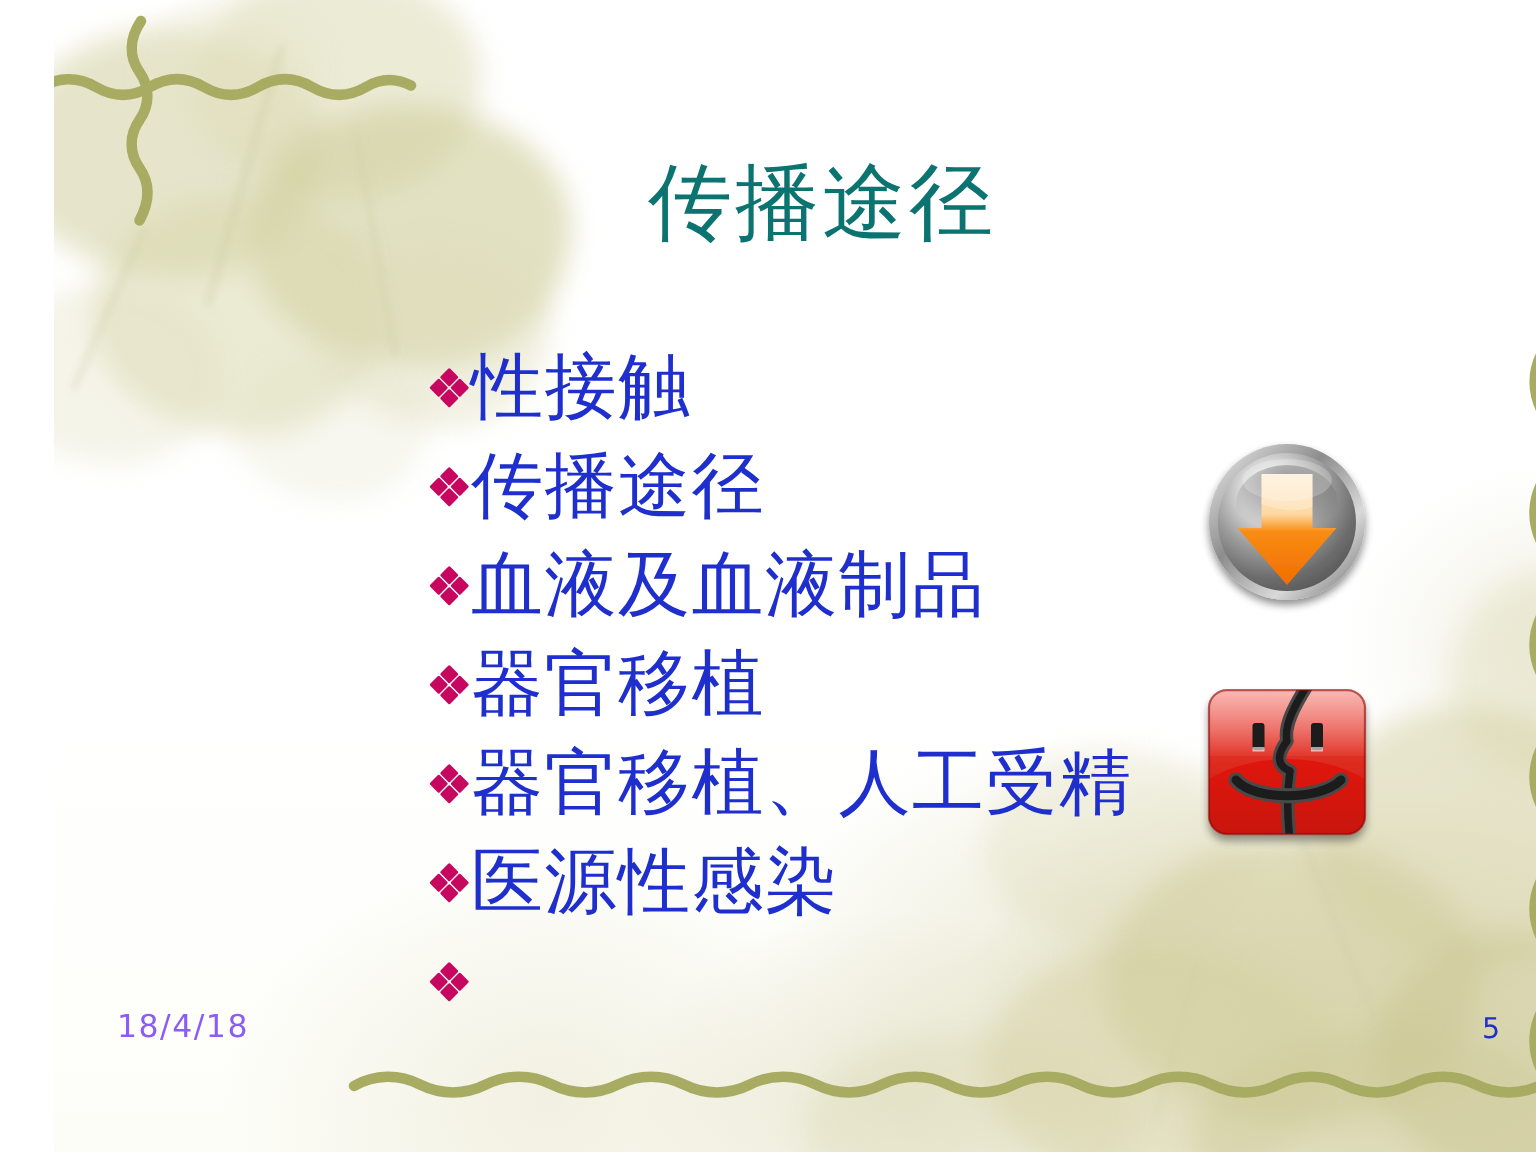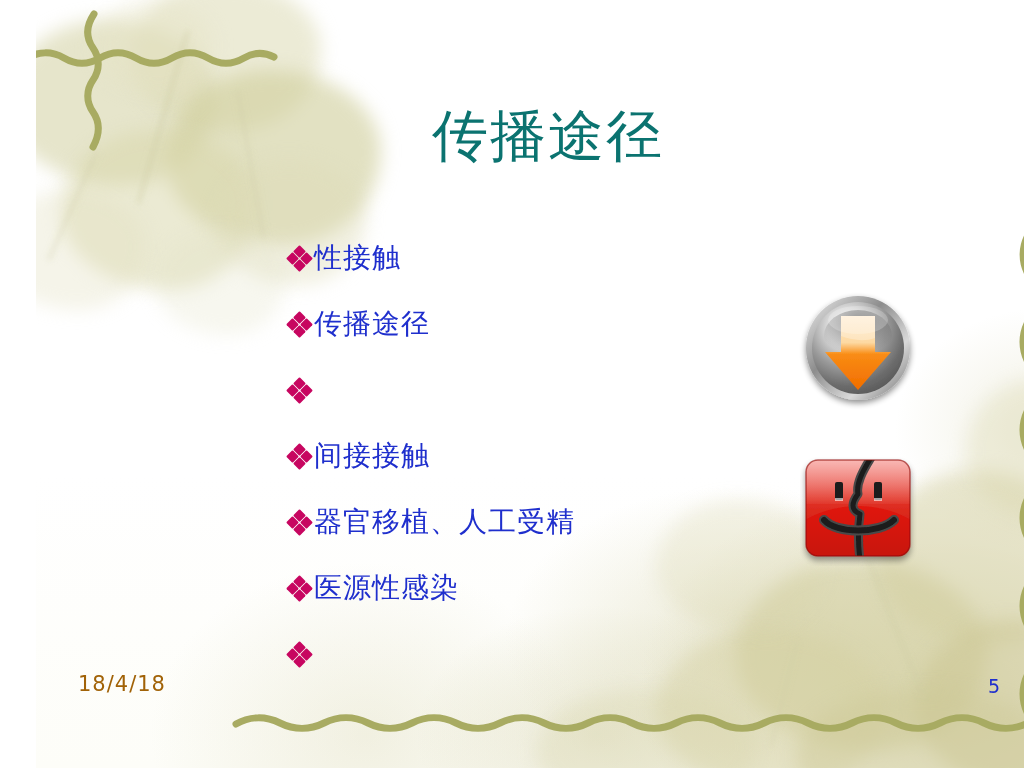--- a/index.html
+++ b/index.html
@@ -130,35 +130,35 @@
     transform: rotate(45deg);
     border-radius: 1px;
   }
   .bullet-mark .d-top   { left: 7px;  top: 2px; }
   .bullet-mark .d-left  { left: 0px;  top: 9px; }
   .bullet-mark .d-right { left: 14px; top: 9px; }
   .bullet-mark .d-bot   { left: 7px;  top: 16px; }
 
   .bullet-text {
     font-family: "DejaVu Sans", "Liberation Sans", sans-serif;
-    font-size: 28px;
+    font-size: 48px;
     line-height: 44px;
     color: #1f2fcd;
     letter-spacing: 1px;
     white-space: nowrap;
   }
 
   
   #footer-date {
     position: absolute;
     left: 42px;
     top: 672px;
     font-family: "DejaVu Sans", "Liberation Sans", sans-serif;
     font-size: 21px;
-    color: #a16207;
+    color: #8b5cf6;
     letter-spacing: 1px;
   }
   #page-number {
     position: absolute;
     left: 952px;
     top: 675px;
     font-family: "DejaVu Sans", "Liberation Sans", sans-serif;
     font-size: 19px;
     color: #1f2fcd;
   }
@@ -365,30 +365,31 @@
       <span class="bullet-text">传播途径</span>
     </div>
 
     <div class="bullet-row">
       <span class="bullet-mark">
         <i class="dmd d-top"></i>
           <i class="dmd d-left"></i>
           <i class="dmd d-right"></i>
           <i class="dmd d-bot"></i>
       </span>
-    </div>
-
-    <div class="bullet-row">
-      <span class="bullet-mark">
-        <i class="dmd d-top"></i>
-          <i class="dmd d-left"></i>
-          <i class="dmd d-right"></i>
-          <i class="dmd d-bot"></i>
-      </span>
-      <span class="bullet-text">间接接触</span>
+      <span class="bullet-text">血液及血液制品</span>
+    </div>
+
+    <div class="bullet-row">
+      <span class="bullet-mark">
+        <i class="dmd d-top"></i>
+          <i class="dmd d-left"></i>
+          <i class="dmd d-right"></i>
+          <i class="dmd d-bot"></i>
+      </span>
+      <span class="bullet-text">器官移植</span>
     </div>
 
     <div class="bullet-row">
       <span class="bullet-mark">
         <i class="dmd d-top"></i>
           <i class="dmd d-left"></i>
           <i class="dmd d-right"></i>
           <i class="dmd d-bot"></i>
       </span>
       <span class="bullet-text">器官移植、人工受精</span>

